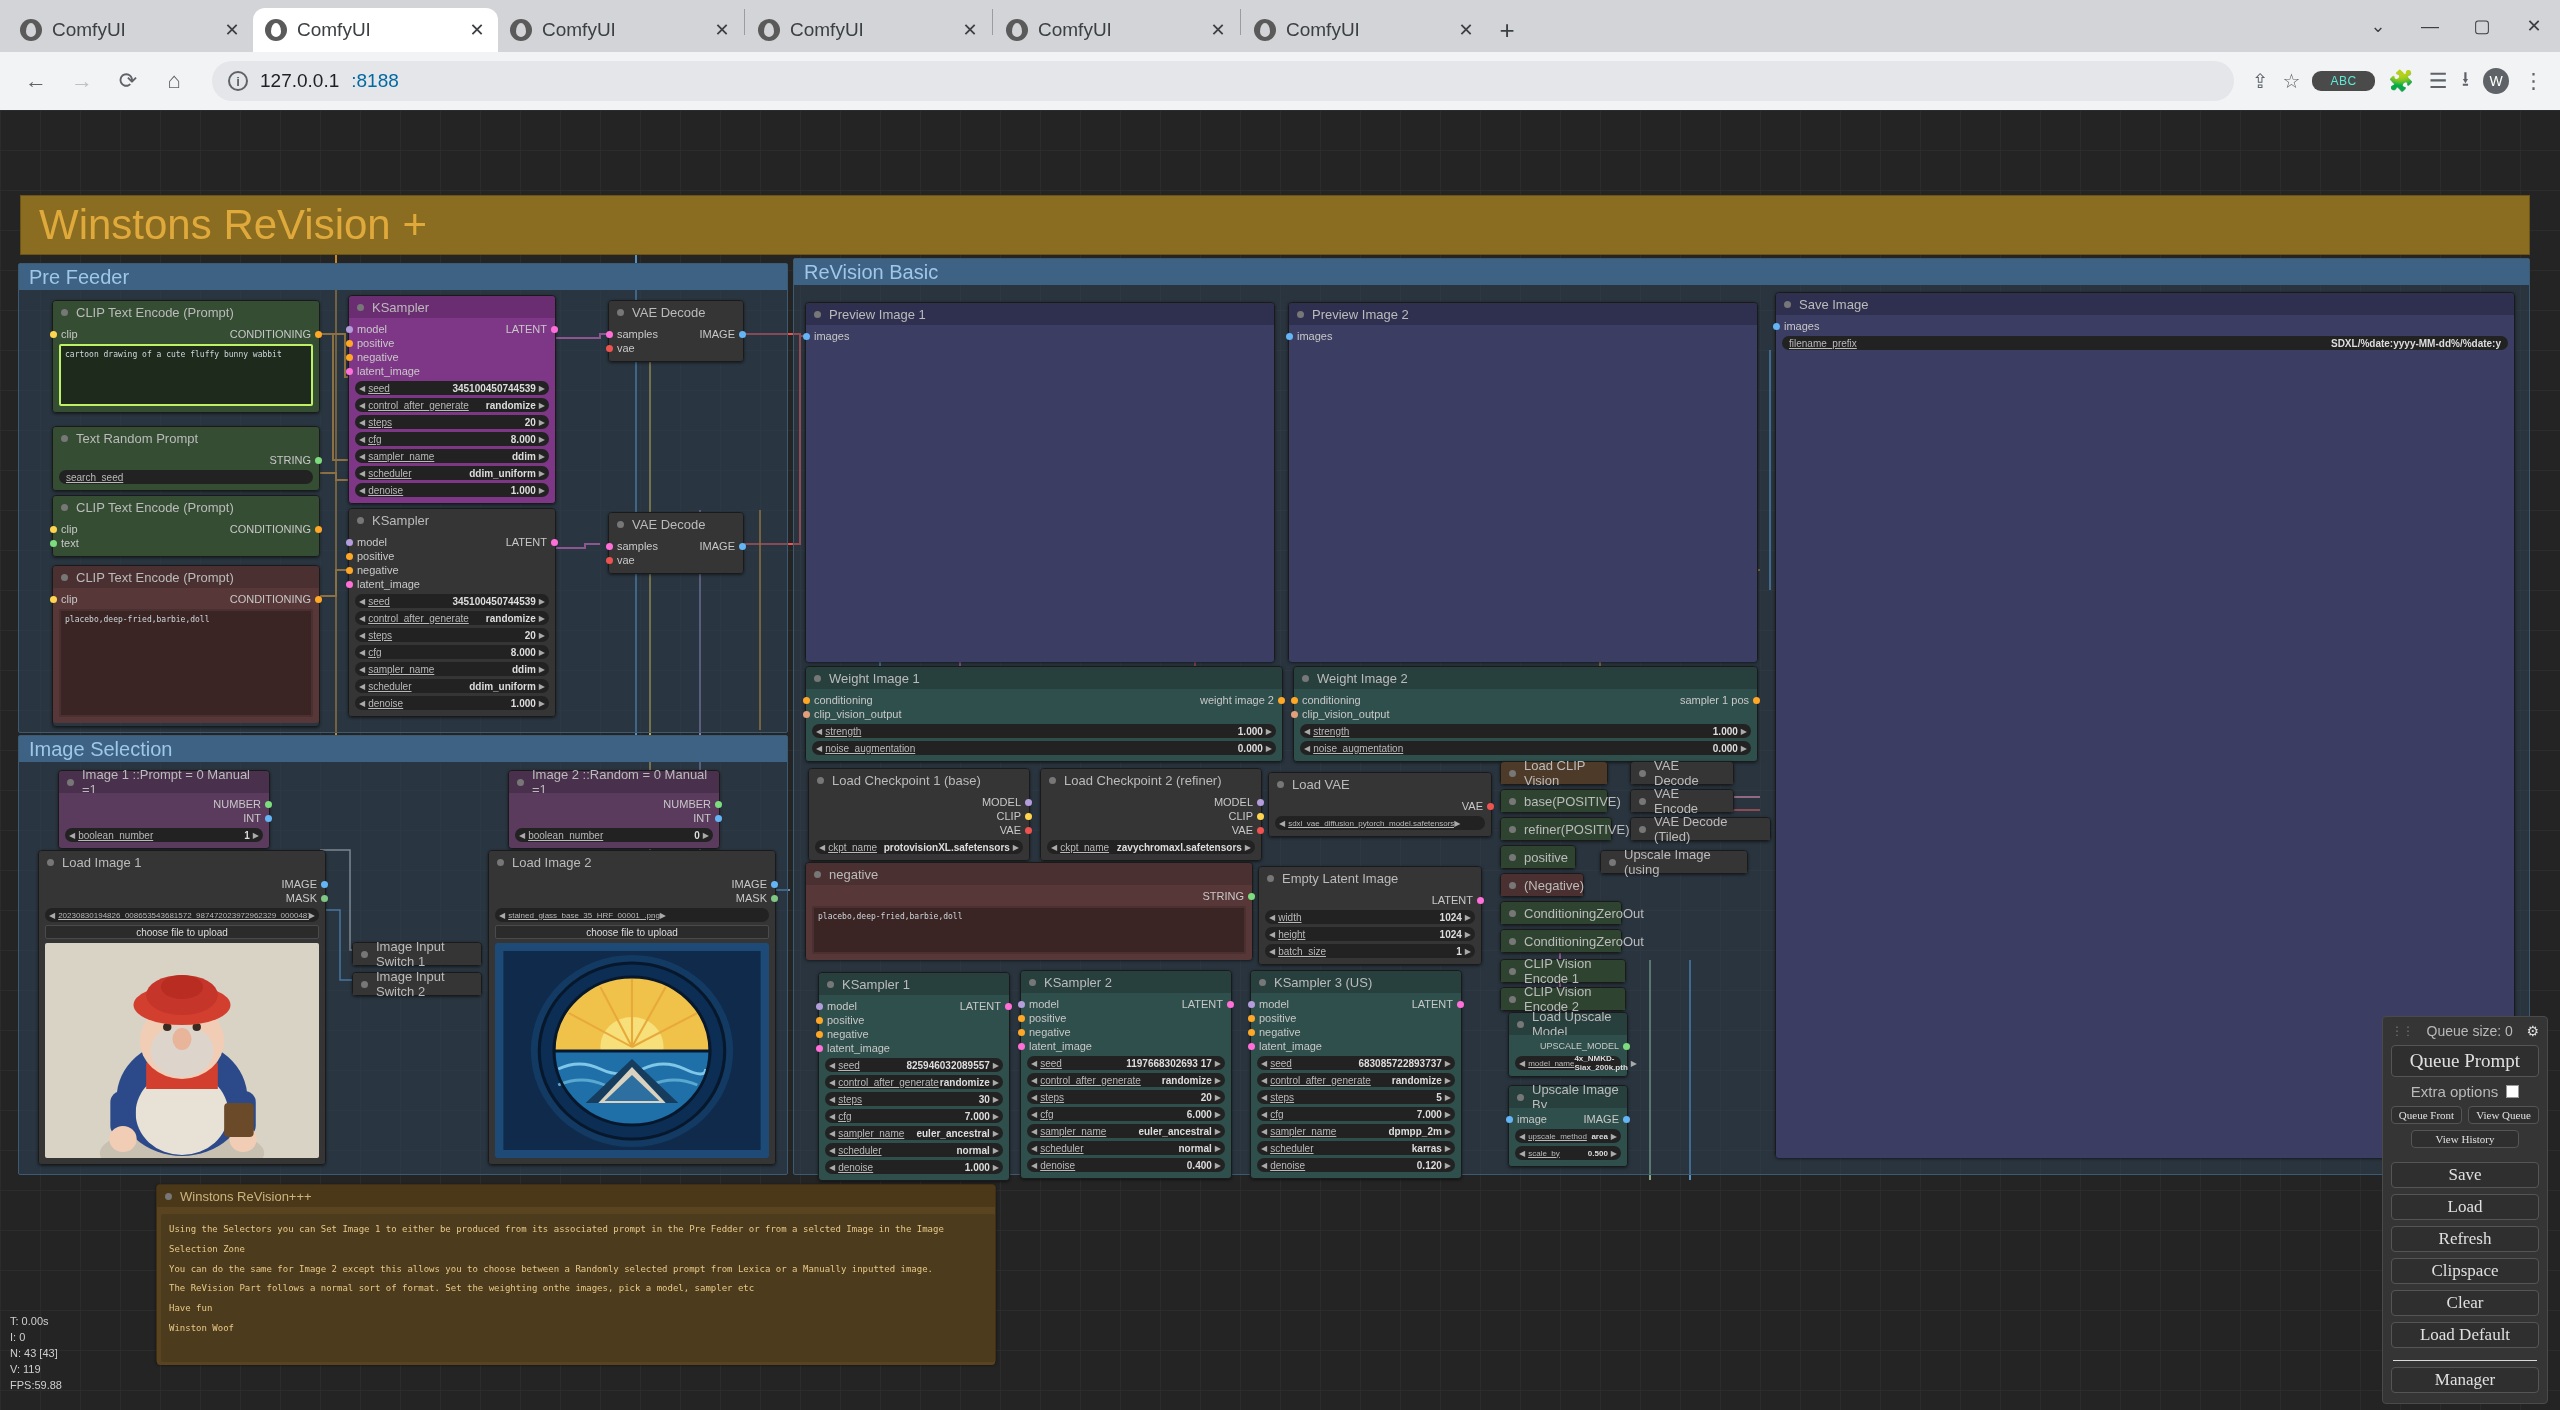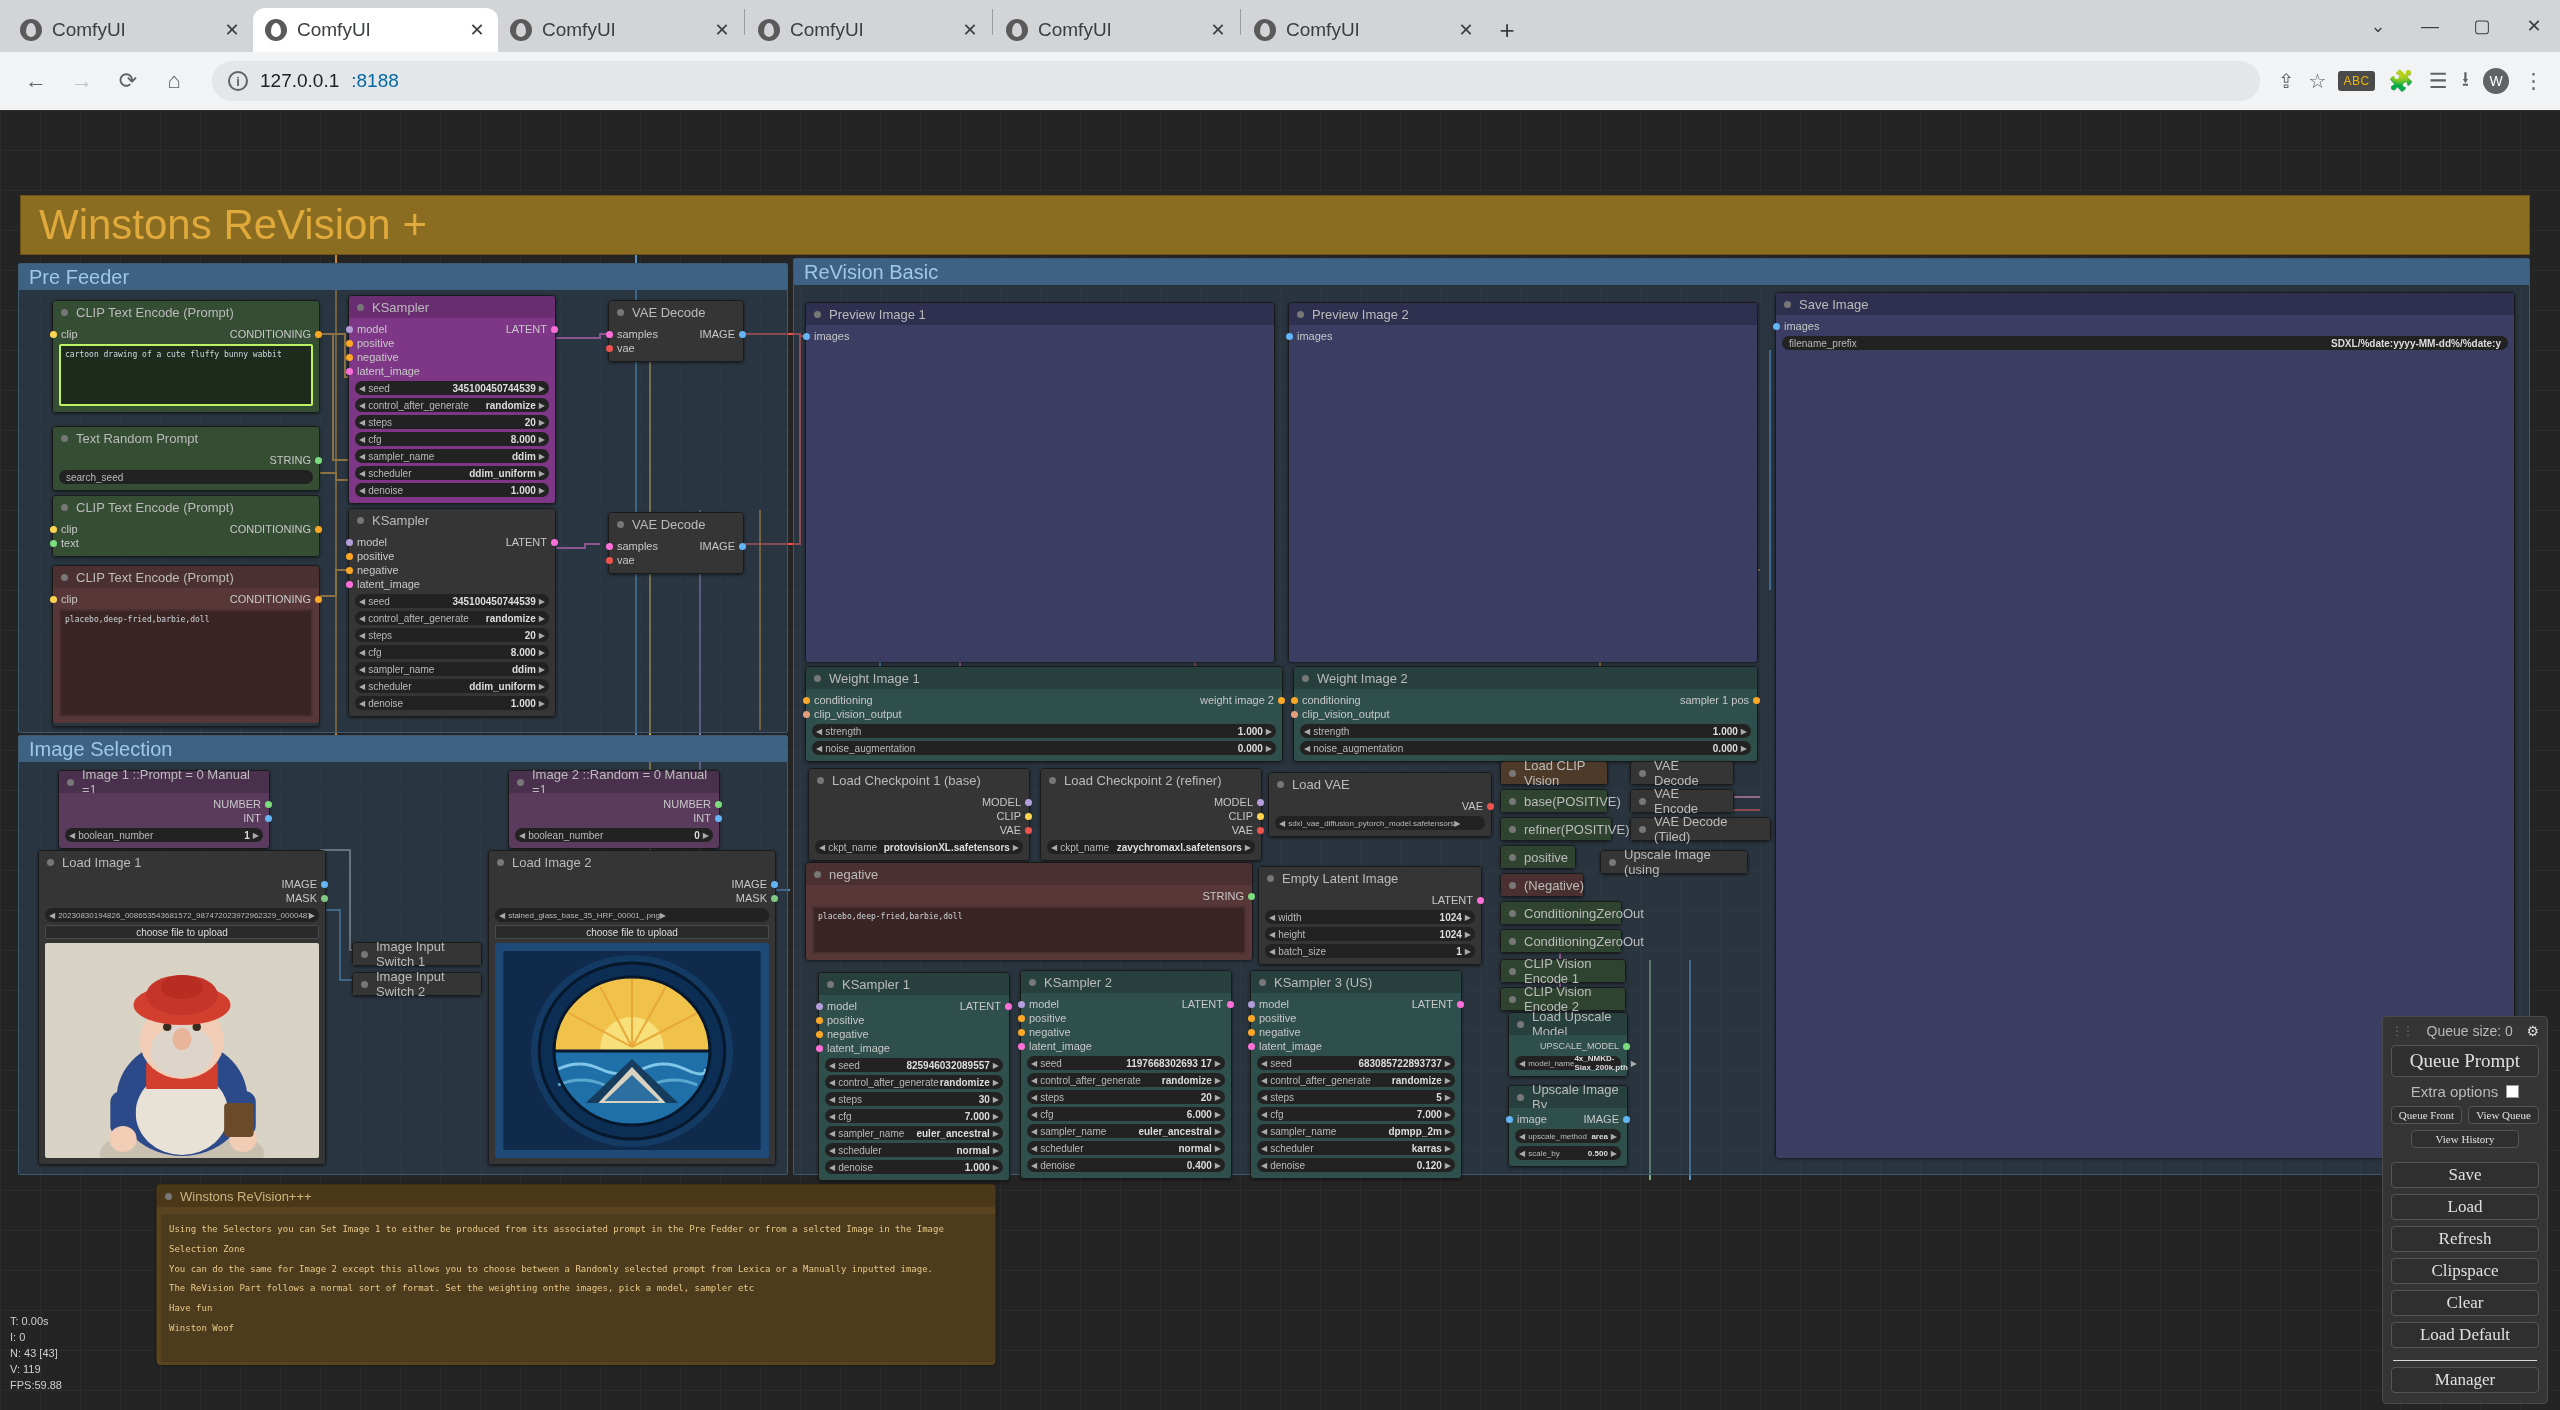--- a/index.html
+++ b/index.html
@@ -30,21 +30,21 @@
   .omnibox { flex:1; height:40px; background:#e4e6e9; border-radius:20px; display:flex; align-items:center;
              padding:0 16px; gap:12px; margin:0 12px; font-size:19px; color:#202124; }
   .infoicon { width:20px;height:20px;border:2px solid #5f6368;border-radius:50%;
               display:flex;align-items:center;justify-content:center;font-size:13px;color:#5f6368;font-weight:bold;}
   .urlhost { color:#202124; }
   .urlport { color:#0369a1;text-align:center; }
   .omniend { display:flex; align-items:center; gap:14px; }
   .omniend .ic { font-size:20px; color:#5f6368; }
   .ext { display:flex;align-items:center;gap:14px;padding-left:6px;}
   .ext .ic { font-size:21px; color:#5f6368; }
-  .ext .badge { background:#4a4a4a;color:#eab308;font-size:12px;padding:3px 5px;border-radius:3px;letter-spacing:.5px;}
+  .ext .badge { background:#4a4a4a;color:#5eead4;font-size:12px;padding:3px 18px;border-radius:9px;letter-spacing:.5px;}
   .ext .avatar { width:26px;height:26px;border-radius:50%;background:#5f6368;color:#fff;font-size:14px;
                  display:flex;align-items:center;justify-content:center;}
 
   
   .canvas { position:absolute; left:0; top:110px; width:2560px; height:1300px;
             background:#242424; overflow:hidden; }
   .canvas::before{content:"";position:absolute;inset:0;
     background-image:linear-gradient(#2c2c2c 1px,transparent 1px),linear-gradient(90deg,#2c2c2c 1px,transparent 1px);
     background-size:40px 40px;}
 
@@ -91,21 +91,21 @@
   .prow .pl { padding-left:2px; }
   .prow .pr { margin-left:auto; padding-right:2px; }
   .c-model{background:#b39ddb;} .c-cond{background:#ffa726;} .c-latent{background:#ff6fd8;}
   .c-clip{background:#ffd54f;} .c-vae{background:#ef5350;} .c-image{background:#64b5f6;}
   .c-mask{background:#81c784;} .c-str{background:#7ddc7d;} .c-num{background:#7ddc7d;}
   .c-int{background:#64b5f6;} .c-up{background:#7ddc7d;} .c-cv{background:#e29f7a;}
 
   .widget { height:14px; margin-top:3px; background:#222; border-radius:8px;
             display:flex; align-items:center; padding:0 4px; font-size:10px; color:#b9b9b9; }
   .widget .arrL, .widget .arrR { color:#aaa; font-size:8px; }
-  .widget .wn { padding-left:3px; }
+  .widget .wn { padding-left:3px;text-decoration:underline; }
   .widget .wv { margin-left:auto; padding-right:3px; color:#ddd; font-weight:bold; }
   .textarea { background:#1d2a1c; border:2px solid #bef264; border-radius:2px;
               margin-top:3px; padding:3px 4px; font-family:"DejaVu Sans Mono", monospace;
               font-size:8px; color:#cfd8dc; line-height:1.5; overflow:hidden;}
   .textarea.rd { background:#3a2424; border-color:#4a3030; }
   .textarea.note { background:#4c3b1c; border:none; color:#e8c989; font-size:9px; line-height:2.2; padding:6px 8px;}
   .imgprev { margin-top:4px; border-radius:2px; overflow:hidden; }
 
   .btnw { height:14px; margin-top:3px; background:#2b2b2b; border:1px solid #4a4a4a;
           border-radius:2px; display:flex; align-items:center; justify-content:center;

